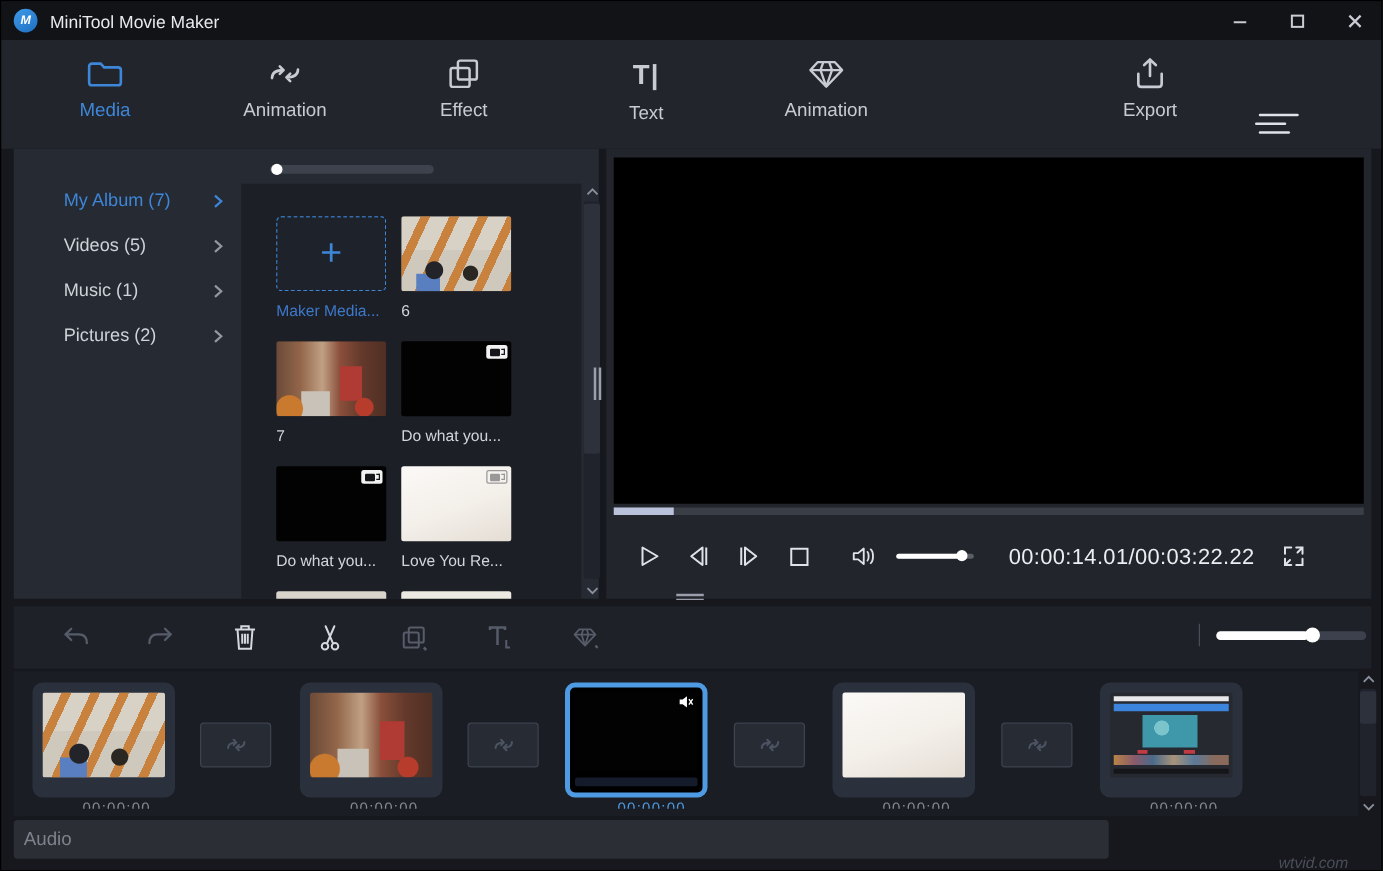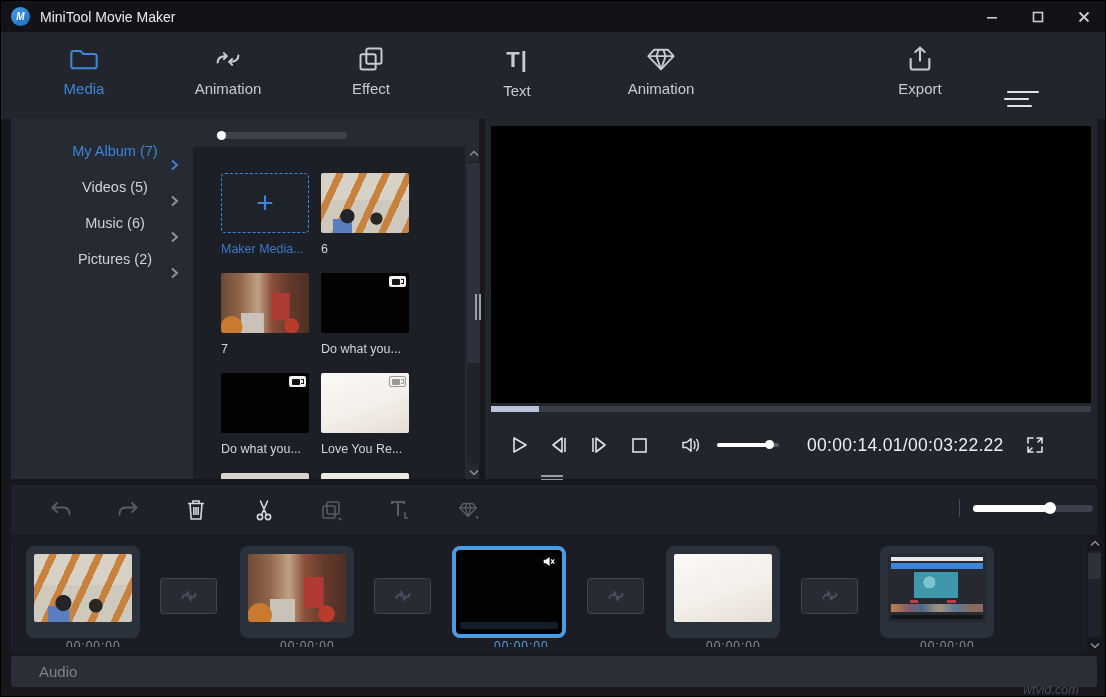--- a/index.html
+++ b/index.html
@@ -34,21 +34,21 @@
     display:flex; flex-direction:column; justify-content:center; gap:5px; align-items:flex-start; }
   .menu-btn i { display:block; height:2px; background:#dfe2e8; border-radius:1px; }
   .menu-btn i:nth-child(1){ width:32px; margin-left:8px; }
   .menu-btn i:nth-child(2){ width:25px; margin-left:5px; }
   .menu-btn i:nth-child(3){ width:25px; margin-left:8px; }
 
   
   .left-panel { position:absolute; left:10px; top:118px; width:468px; height:360px; background:#262a32; }
   .sidebar { position:absolute; left:0; top:24px; width:182px; }
   .side-item { height:36px; display:flex; align-items:center; padding:0 14px 0 40px;
-    color:#ced2d9; font-size:14.5px;flex-direction:column; }
+    color:#ced2d9; font-size:14.5px; }
   .side-item .chev { margin-left:auto; color:#9298a2; }
   .side-item.active { color:#3e86d8; }
   .side-item.active .chev { color:#3e86d8; }
 
   .hscroll { position:absolute; left:205px; top:13px; width:131px; height:7px;
     background:#3d424d; border-radius:4px; }
   .hscroll .dot { position:absolute; left:1px; top:-1px; width:9px; height:9px; border-radius:50%; background:#fff; }
 
   .media-grid { position:absolute; left:182px; top:28px; width:272px; height:332px; background:#1c1f26; overflow:hidden; }
   .grid-cell { position:absolute; width:88px; }
@@ -129,22 +129,22 @@
   .clip.selected .cthumb { left:4px; top:4px; width:98px; height:62px; border-radius:0; }
   .clip.selected .astrip { position:absolute; left:4px; bottom:5px; width:98px; height:7px; background:#141b2b; border-radius:2px; }
   .mute-ico { position:absolute; right:7px; top:6px; color:#fff; }
   .trans-box { position:absolute; top:41px; width:57px; height:36px; background:#262b34;
      border:1px solid #3d434f; border-radius:3px; display:flex; align-items:center; justify-content:center; color:#4c5362; }
   .tl-scroll { position:absolute; left:1087px; top:538px; width:14px; height:112px; }
   .tl-scroll .track{ position:absolute; left:0; top:12px; width:13px; height:86px; background:#20232b; border-radius:2px; }
   .tl-scroll .thumbbar{ position:absolute; left:0; top:14px; width:13px; height:26px; background:#2c313b; border-radius:2px; }
 
   
-  .audio-bar { position:absolute; left:10px; top:655px; width:1086px; height:31px; background:#2b2e35; border-radius:3px;
-    display:flex; align-items:center; padding-left:28px; font-size:15px; color:#7d828c; }
+  .audio-bar { position:absolute; left:10px; top:655px; width:876px; height:31px; background:#2b2e35; border-radius:3px;
+    display:flex; align-items:center; padding-left:8px; font-size:15px; color:#7d828c; }
   .watermark { position:absolute; left:1022px; top:682px; font-size:12.5px; color:#4a4e57;font-style:italic; }
 </style>
 </head>
 <body>
 
 <div class="titlebar">
   <div class="logo">M</div>
   <div class="win-title">MiniTool Movie Maker</div>
   <div class="win-controls">
     <div class="win-btn">
@@ -233,21 +233,21 @@
     </div>
     <div class="side-item">
       <span>Videos (5)</span>
       <span class="chev">
         <svg width="9" height="12" viewBox="0 0 9 12" fill="none" stroke="currentColor" stroke-width="1.8">
             <path d="M2 1.5 7 6l-5 4.5"></path>
           </svg>
         </span>
     </div>
     <div class="side-item">
-      <span>Music (6)</span>
+      <span>Music (1)</span>
       <span class="chev">
         <svg width="9" height="12" viewBox="0 0 9 12" fill="none" stroke="currentColor" stroke-width="1.8">
             <path d="M2 1.5 7 6l-5 4.5"></path>
           </svg>
         </span>
     </div>
     <div class="side-item">
       <span>Pictures (2)</span>
       <span class="chev">
         <svg width="9" height="12" viewBox="0 0 9 12" fill="none" stroke="currentColor" stroke-width="1.8">

